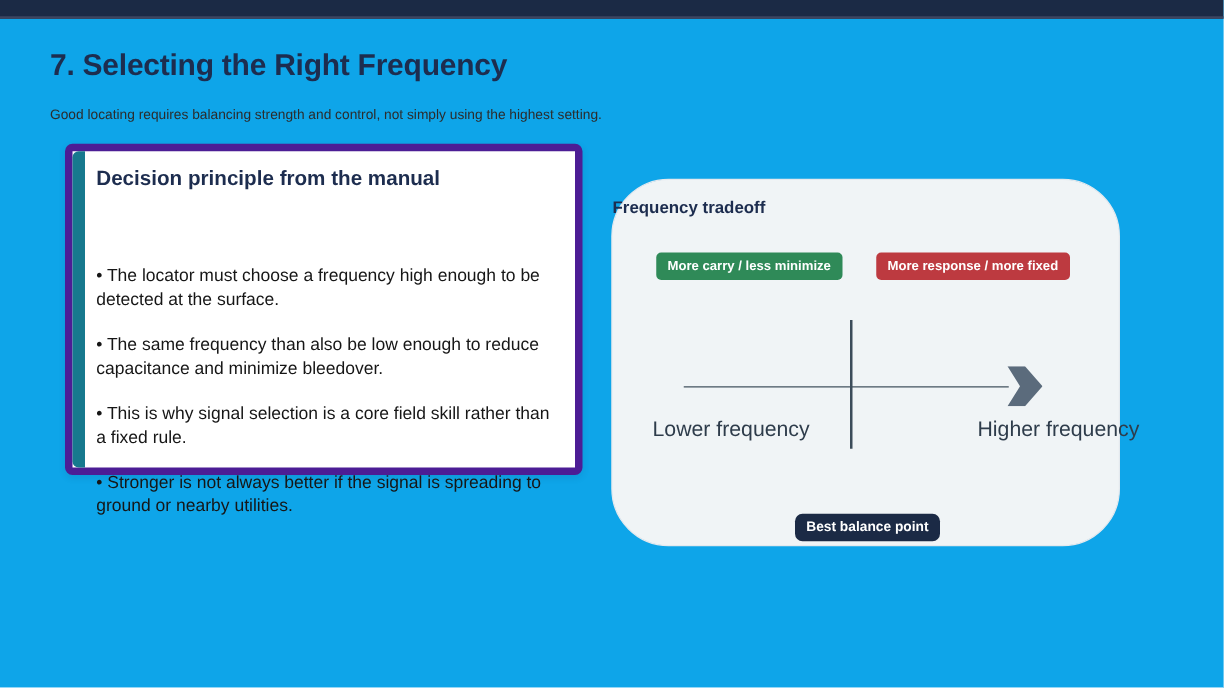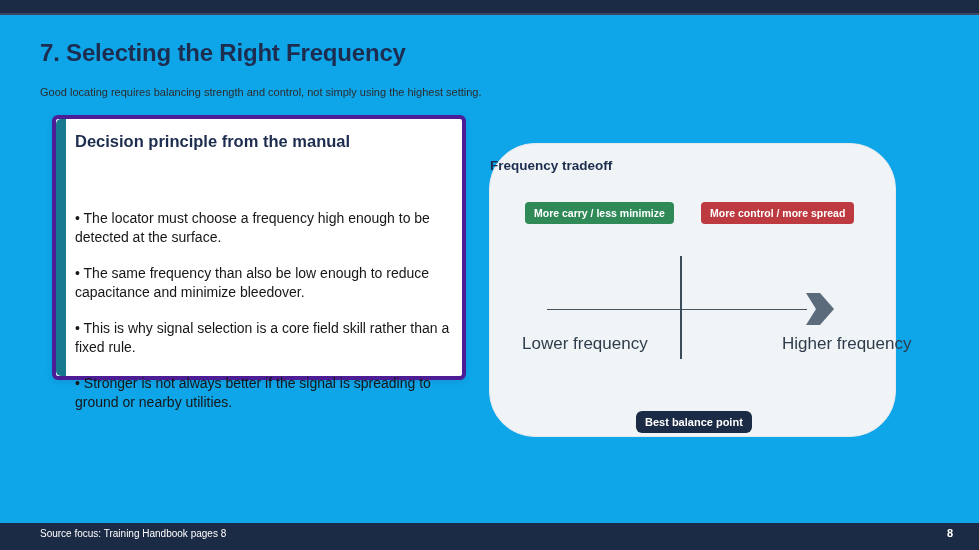--- a/index.html
+++ b/index.html
@@ -20,21 +20,21 @@
   .top-bar{position:absolute;top:0;left:0;width:100%;height:13px;
     background:var(--navy);border-bottom:2px solid var(--navy_border);}
 
   .page-title{position:absolute;left:40px;top:39px;margin:0;
     font-size:24px;font-weight:bold;color:var(--navy_text);letter-spacing:-0.2px;}
   .subtitle{position:absolute;left:40px;top:86px;margin:0;
     font-size:11px;color:#2c2c2c;}
 
   
   .left-card{position:absolute;left:52px;top:115px;width:414px;height:265px;
-    background:#fff;border:4px solid #4c1d95;border-radius:6px;
+    background:#fff;border:6px solid #4c1d95;border-radius:6px;
     box-shadow:0 2px 6px rgba(20,40,70,0.10);box-sizing:border-box;}
   .accent-bar{position:absolute;left:0;top:0;bottom:0;width:10px;
     background:var(--teal);border-radius:5px 0 0 5px;}
   .card-body{position:absolute;left:19px;top:13px;right:12px;}
   .card-heading{margin:0 0 58px 0;font-size:16.5px;font-weight:bold;
     color:var(--navy_text);}
   .bullet{margin:0 0 17px 0;font-size:14px;line-height:19px;color:#161616;}
 
   
   .diagram-card{position:absolute;left:489px;top:143px;width:407px;height:294px;
@@ -84,33 +84,29 @@
           <p class="bullet">• This is why signal selection is a core field skill rather than a fixed rule.</p>
           <p class="bullet">• Stronger is not always better if the signal is spreading to ground or nearby utilities.</p>
         </div>
     </div>
   </section>
 
   <section class="diagram-card">
     <h3 class="diagram-title">Frequency tradeoff</h3>
 
     <span class="badge badge-green">More carry / less minimize</span>
-    <span class="badge badge-red">More control / more spread</span>
+    <span class="badge badge-red">More response / more fixed</span>
 
     <div class="h-line"></div>
     <div class="v-line"></div>
 
     <svg class="arrow-svg" viewBox="0 0 30 32">
       <polygon points="2,0 16,0 30,16 16,32 2,32 12,16" fill="#5b6b7c"></polygon>
     </svg>
 
     <span class="axis-label axis-label-left">Lower frequency</span>
     <span class="axis-label axis-label-right">Higher frequency</span>
 
     <span class="badge badge-navy">Best balance point</span>
   </section>
 
-  <footer class="footer-bar">
-    <span class="source-text">Source focus: Training Handbook pages 8</span>
-    <span class="page-number">8</span>
-  </footer>
 
 </div>
 
 </body></html>

